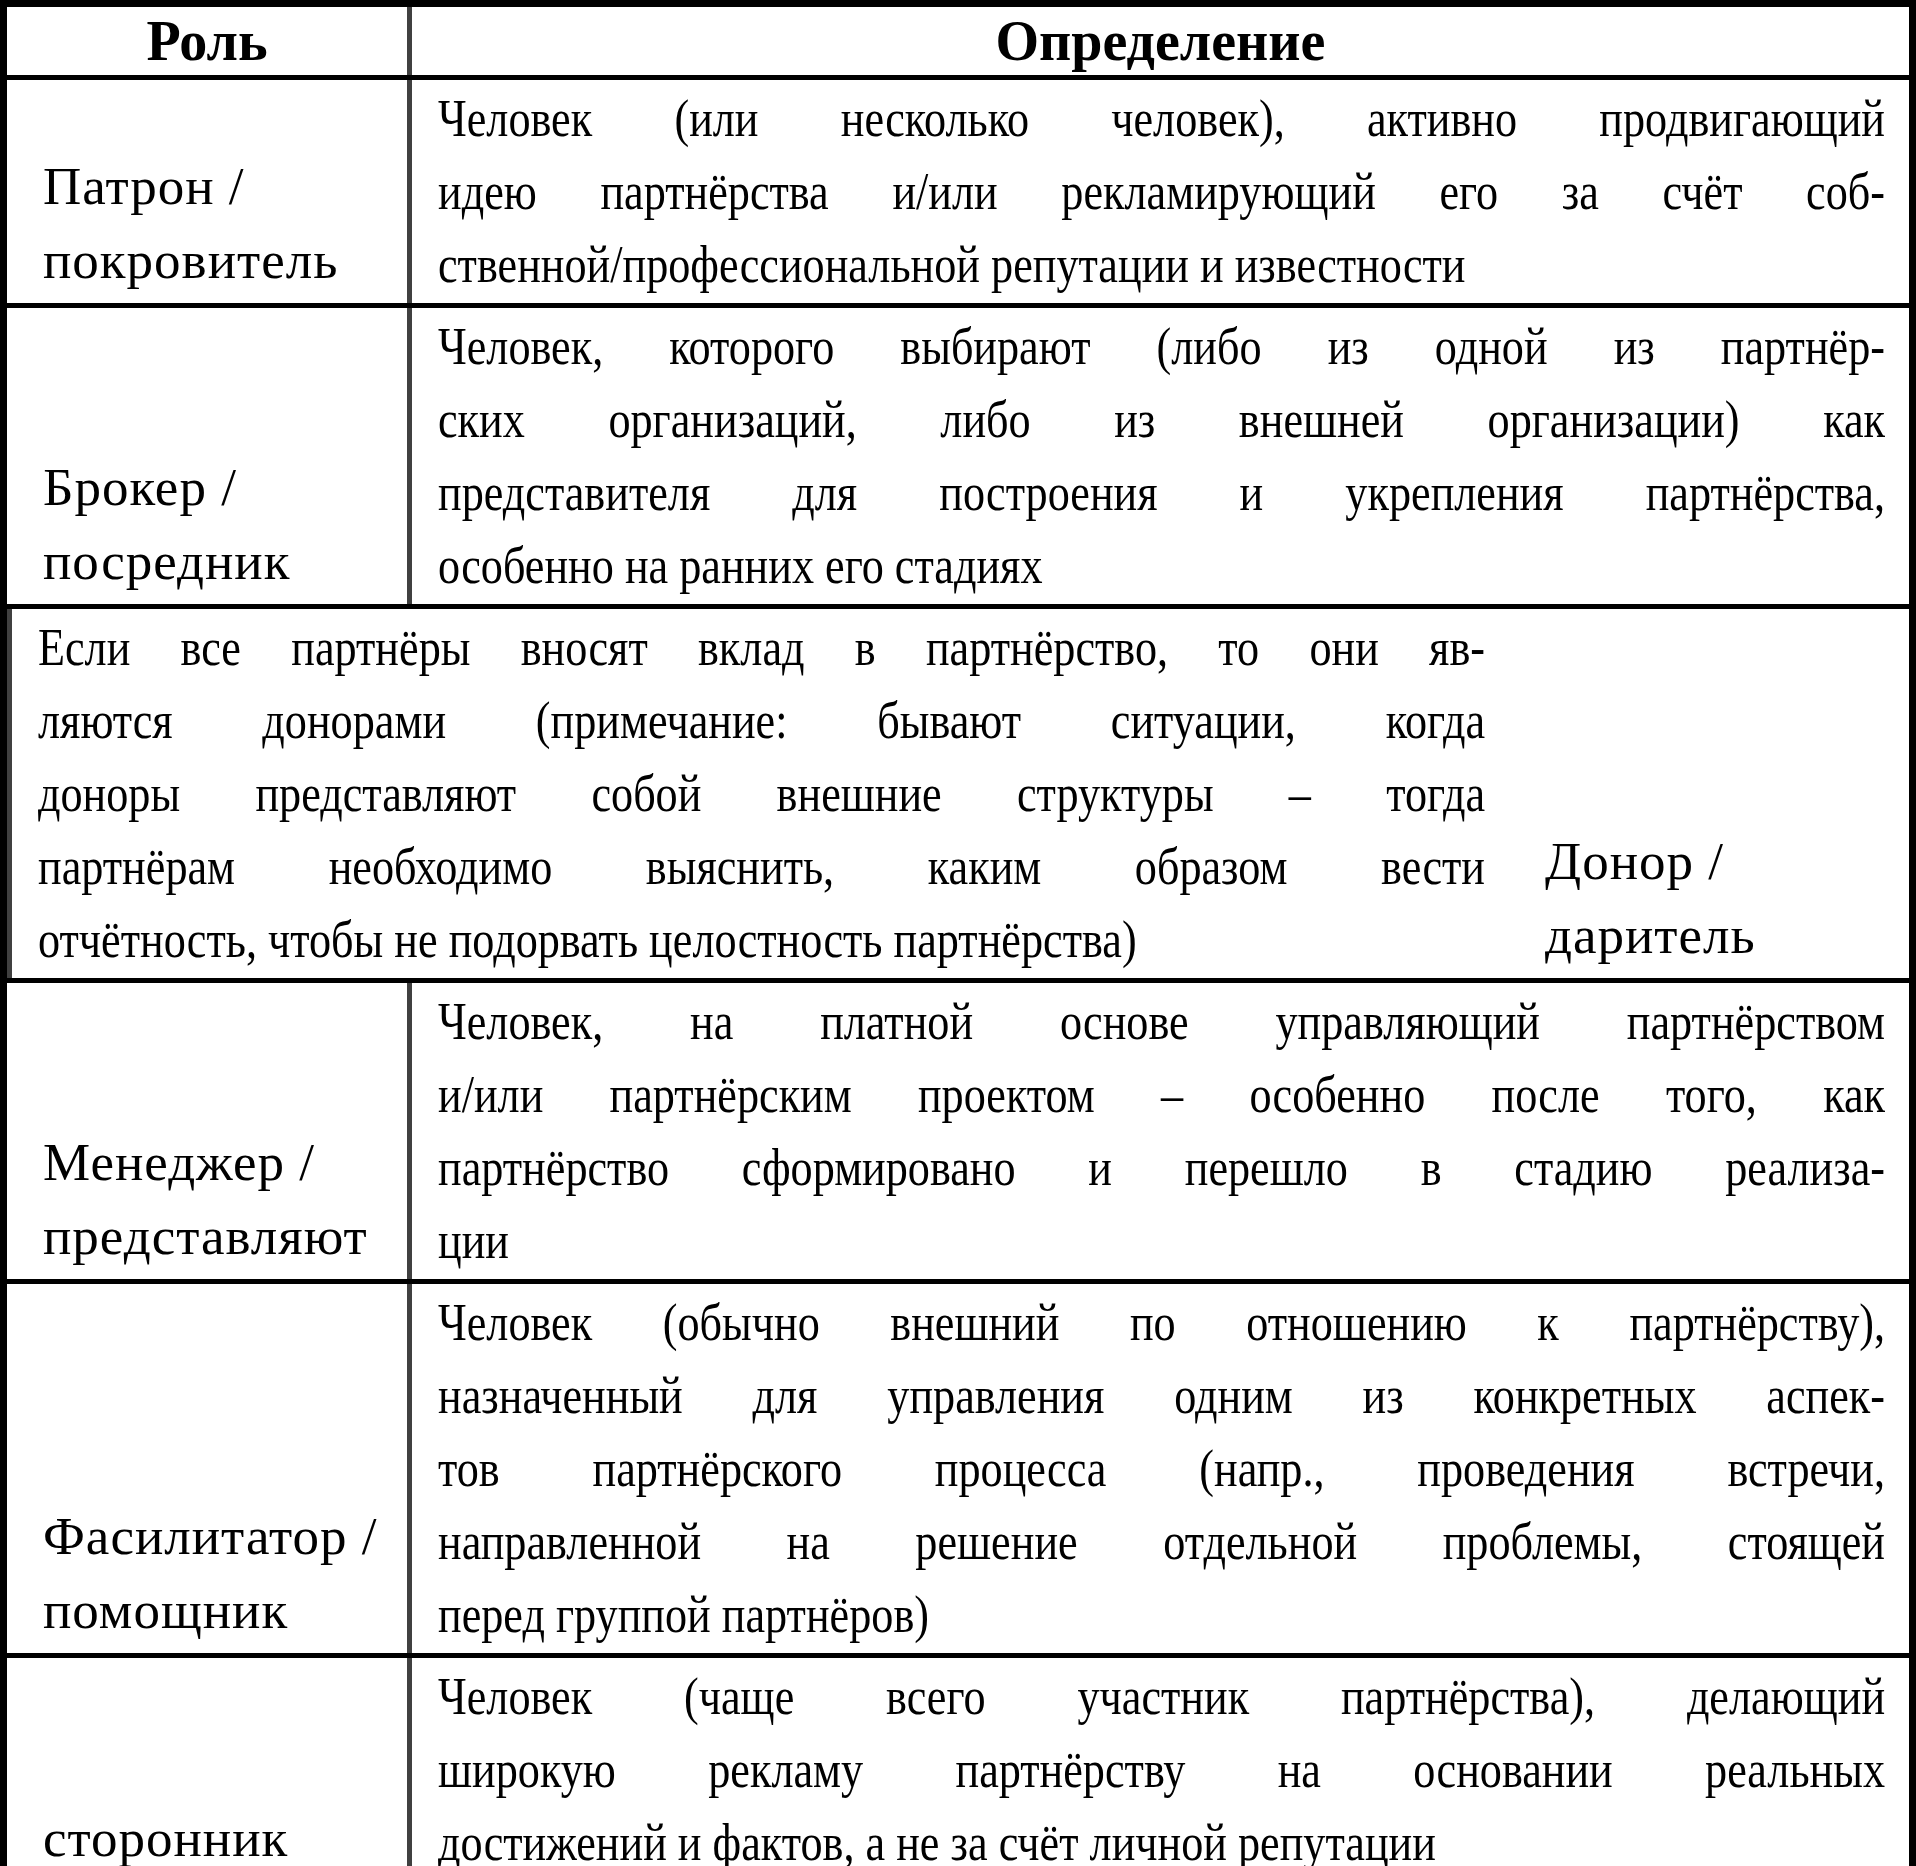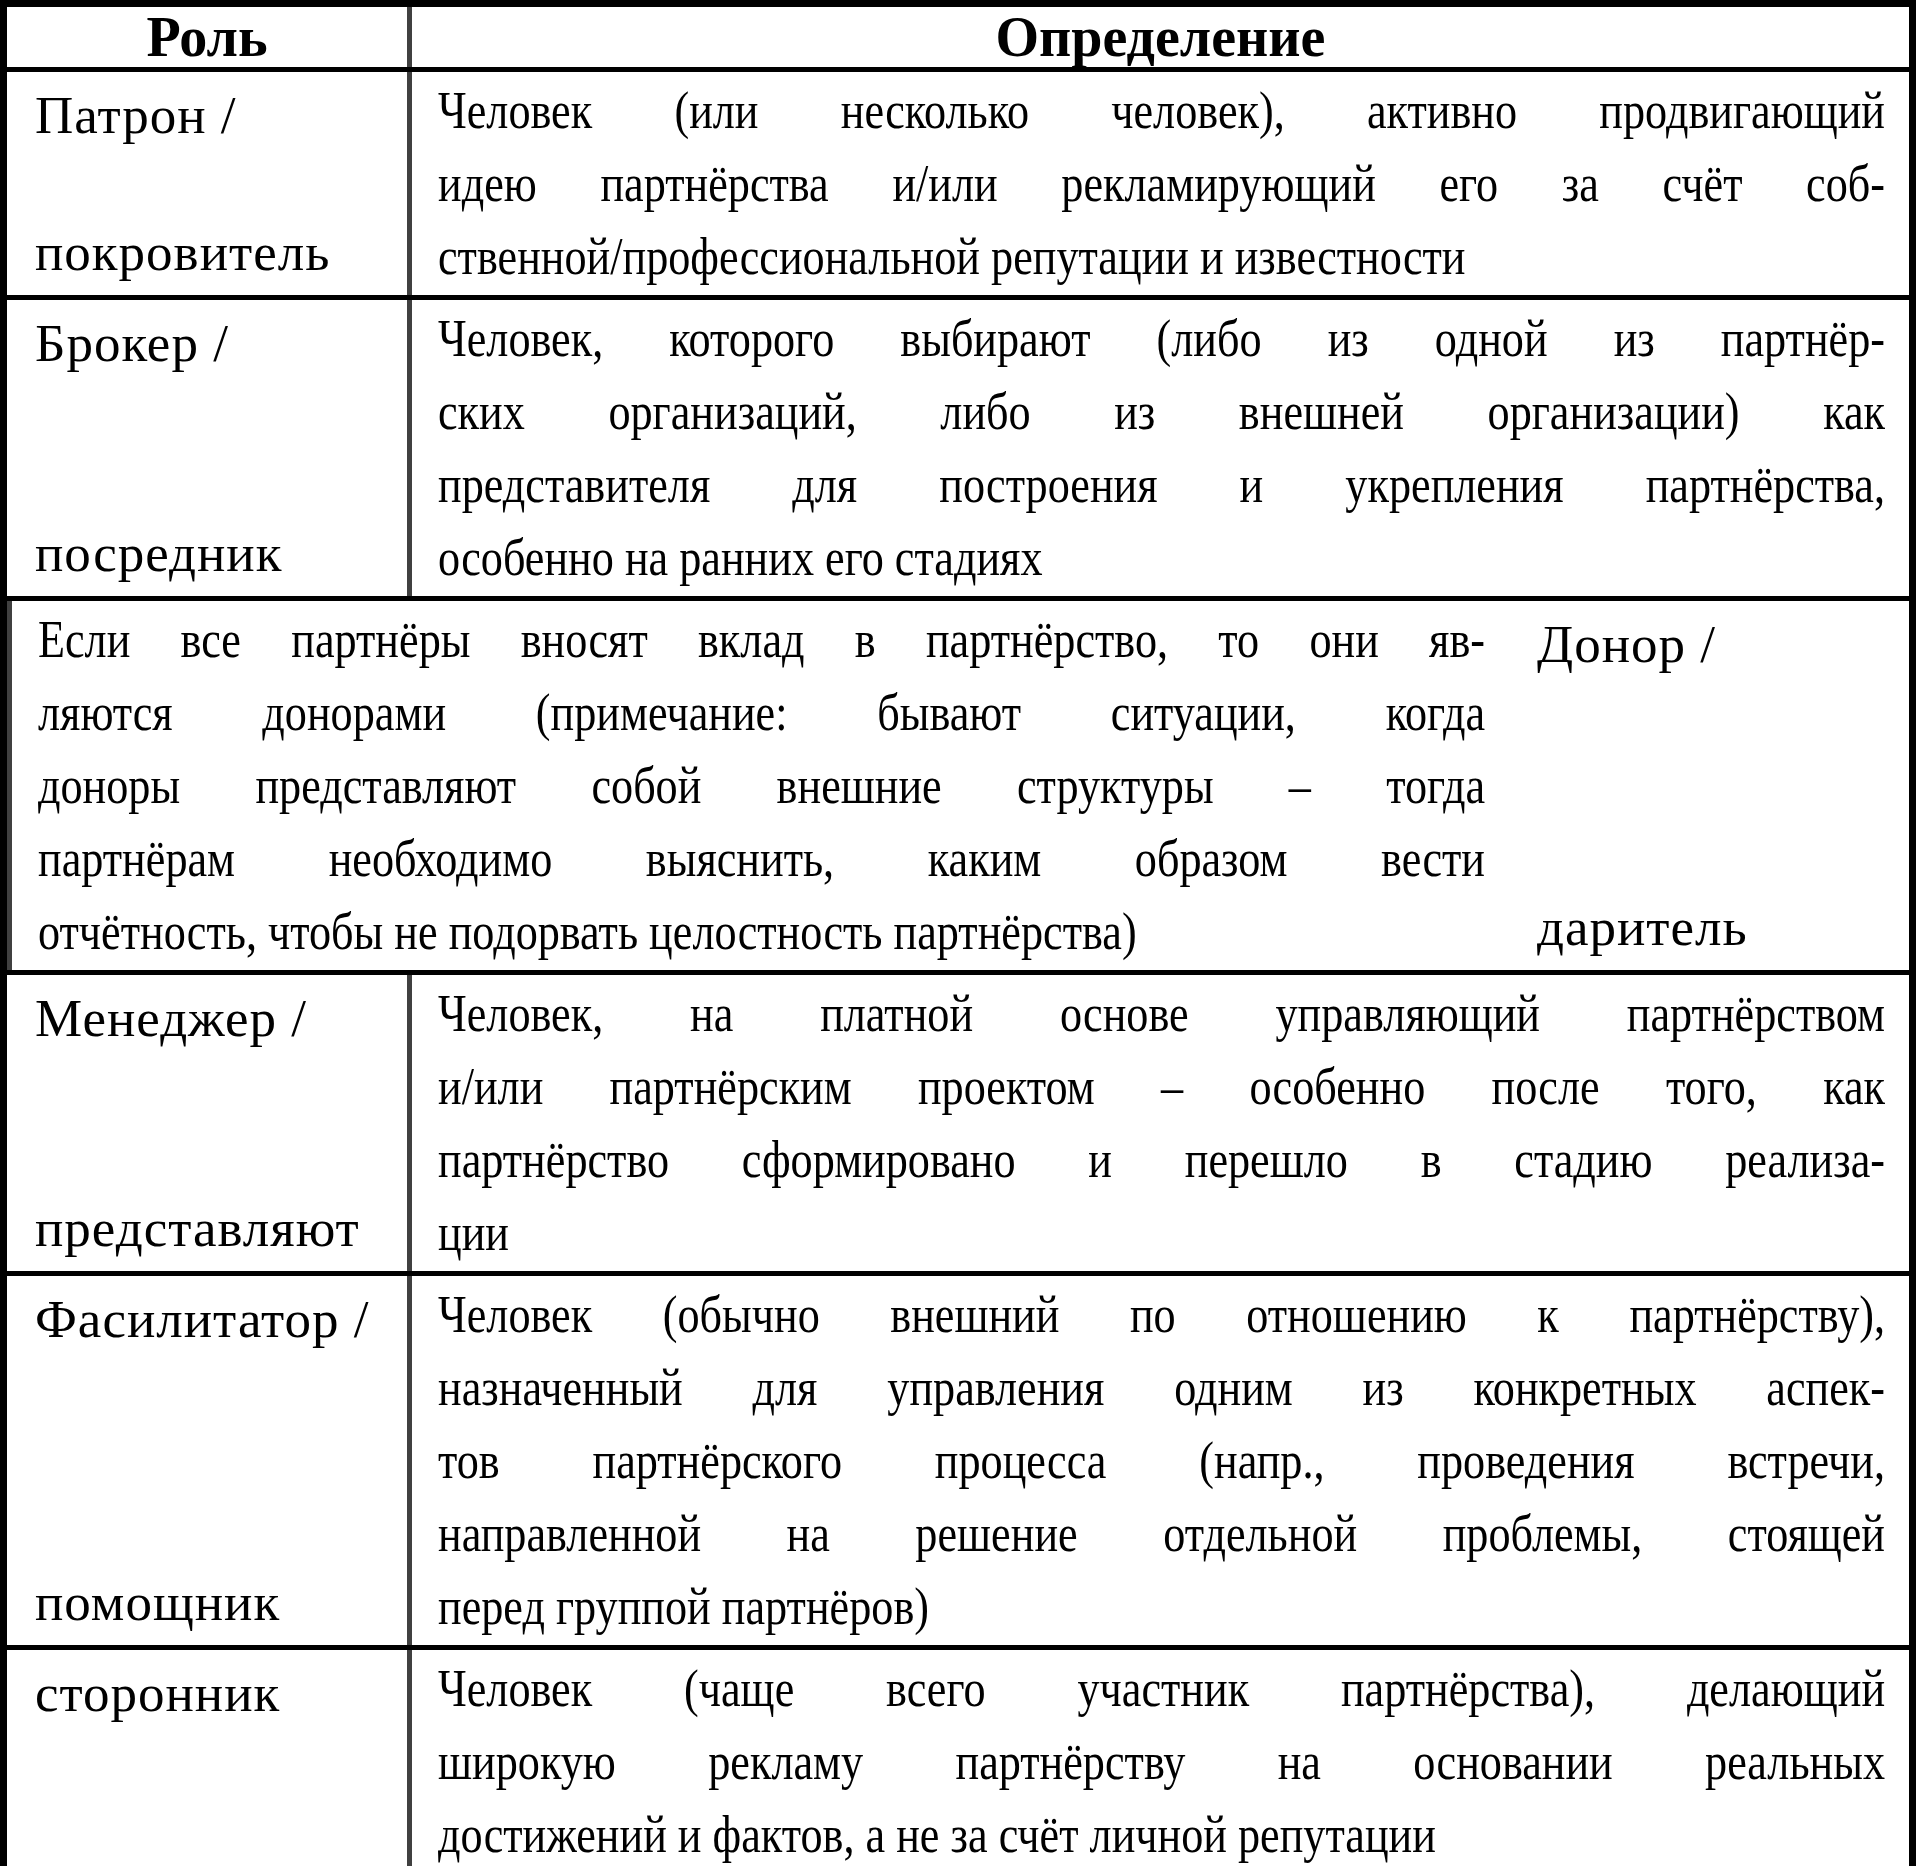--- a/index.html
+++ b/index.html
@@ -25,43 +25,43 @@
     align-items: stretch;
   }
   .trow.body-row {
     border-top: 5px solid #000000;
   }
   .cell {
     box-sizing: border-box;
   }
   
   .header-row .cell {
-    height: 60px;
+    height: 68px;
     display: flex;
     align-items: center;
     justify-content: center;
     font-weight: bold;
     font-size: 56px;
     line-height: 70px;
   }
   
   .role-col {
     flex: 0 0 400px;
     width: 400px;
   }
   .def-col {
     flex: 1 1 auto;
     border-left: 5px solid #404040;
     min-width: 0;
   }
   .body-row .role-col {
     display: flex;
     flex-direction: column;
-    justify-content: space-between;
-    padding: 6px 8px 6px 28px;
+    justify-content: flex-end;
+    padding: 6px 8px 6px 36px;
   }
   .role-line {
     font-size: 53px;
     line-height: 74px;
     letter-spacing: 1px;
     white-space: nowrap;
   }
   
   .body-row .def-col {
     padding: 2px 24px 2px 26px;

